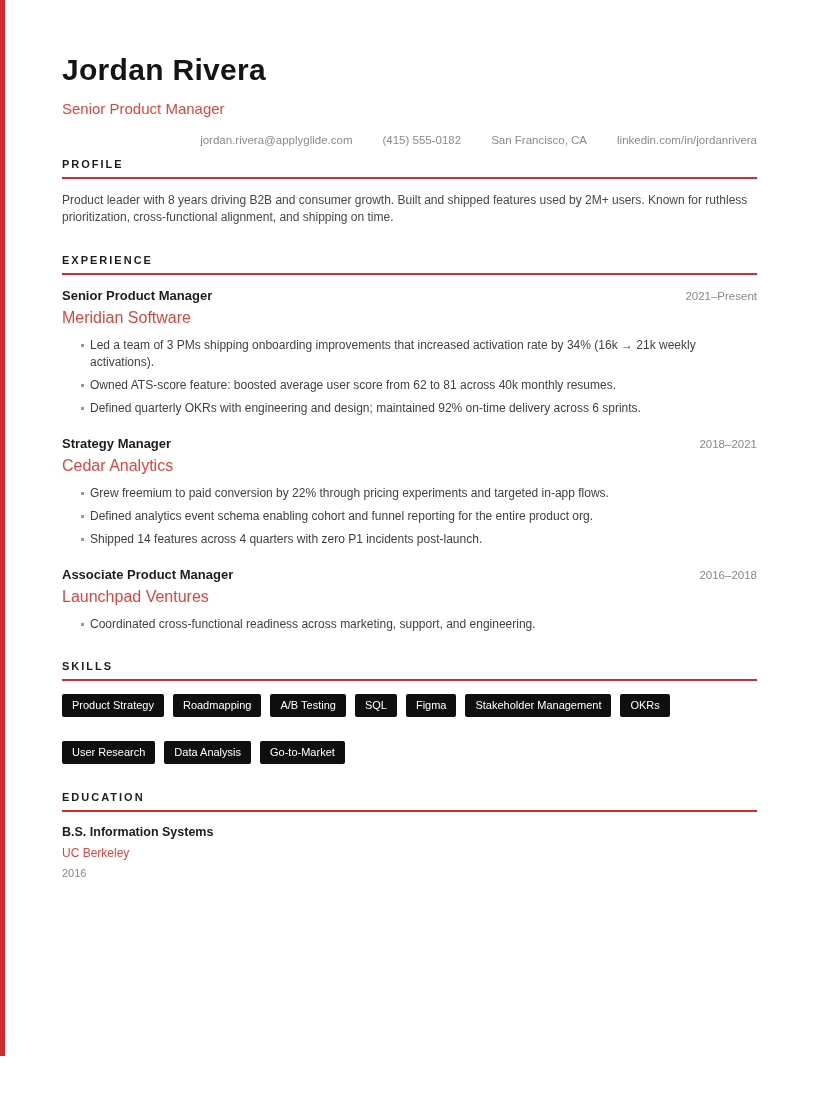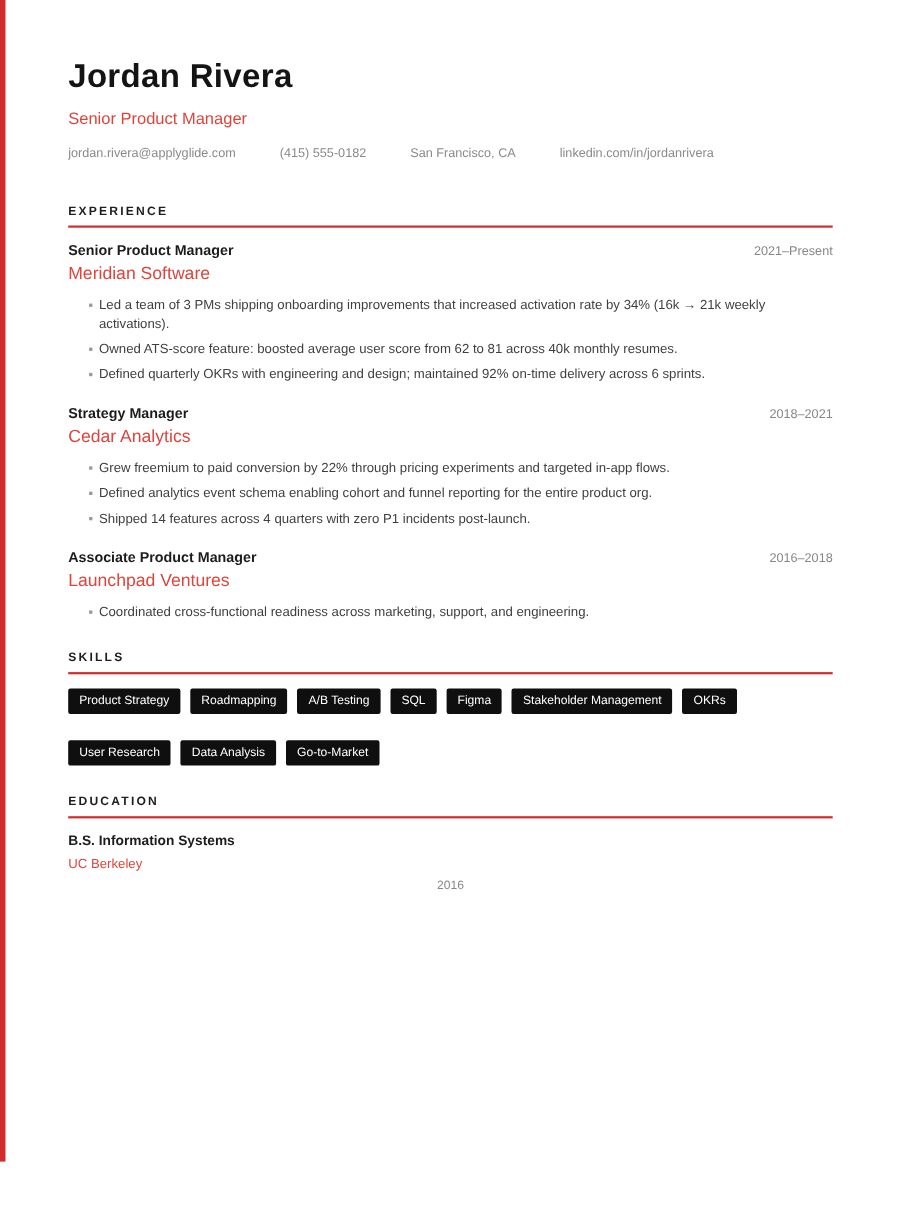--- a/index.html
+++ b/index.html
@@ -40,24 +40,25 @@
     line-height: 1.05;
     margin-bottom: 14px;
   }
   .headline-title {
     font-size: 15px;
     color: var(--accent-text, #dd453c);
     margin-bottom: 17px;
   }
   .contacts {
     display: flex;
-    gap: 40px;
+    gap: 30px;
     font-size: 11.5px;
     color: #8a8a8a;
-    margin-bottom: 40px;
+    margin-bottom: 12px;
+    justify-content: flex-end;
   }
   section { margin-bottom: 27px; }
   h2.sec-heading {
     font-size: 11px;
     font-weight: bold;
     letter-spacing: 2px;
     color: #1d1d1d;
     margin-bottom: 7px;
   }
   .sec-rule {
@@ -130,39 +131,43 @@
     margin-bottom: 7px;
   }
   .edu-school {
     font-size: 12px;
     color: var(--accent-text, #dd453c);
     margin-bottom: 7px;
   }
   .edu-year {
     font-size: 11px;
     color: #878787;
-    text-align: center;
   }
 </style>
 </head>
 <body>
 
 <div class="page">
   <div class="stripe"></div>
   <div class="content">
 
     <h1 class="name">Jordan Rivera</h1>
     <div class="headline-title">Senior Product Manager</div>
     <div class="contacts" id="contacts">
         <span class="contact-item">jordan.rivera@applyglide.com</span>
         <span class="contact-item">(415) 555-0182</span>
         <span class="contact-item">San Francisco, CA</span>
         <span class="contact-item">linkedin.com/in/jordanrivera</span>
       </div>
 
+    <section>
+      <h2 class="sec-heading">PROFILE</h2>
+      <hr class="sec-rule">
+      <p class="profile-text">Product leader with 8 years driving B2B and consumer growth. Built and shipped features used by 2M+ users. Known for ruthless prioritization, cross-functional alignment, and shipping on time.</p>
+    </section>
 
     <section>
       <h2 class="sec-heading">EXPERIENCE</h2>
       <hr class="sec-rule">
       <div id="jobs">
           <div class="job">
             <div class="job-head">
               <h3 class="job-role">Senior Product Manager</h3>
               <span class="job-dates">2021–Present</span>
             </div>

